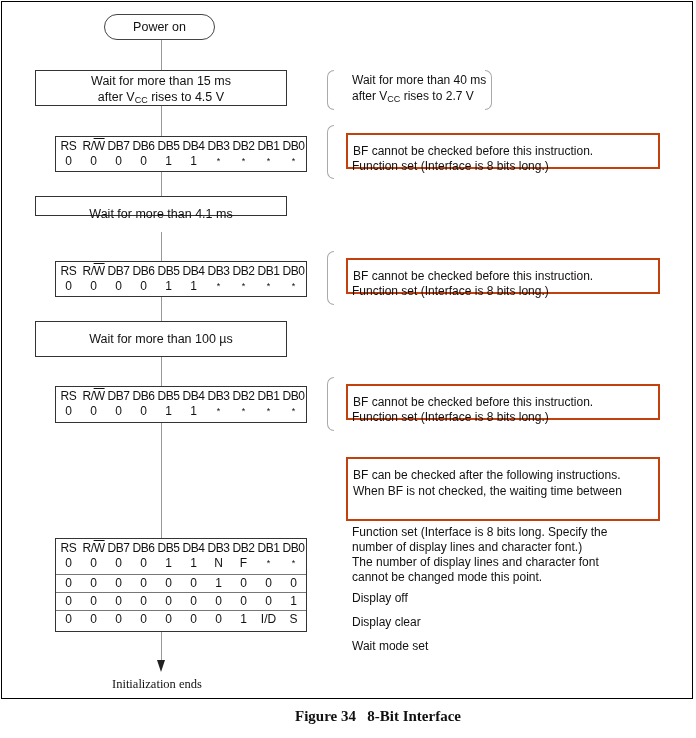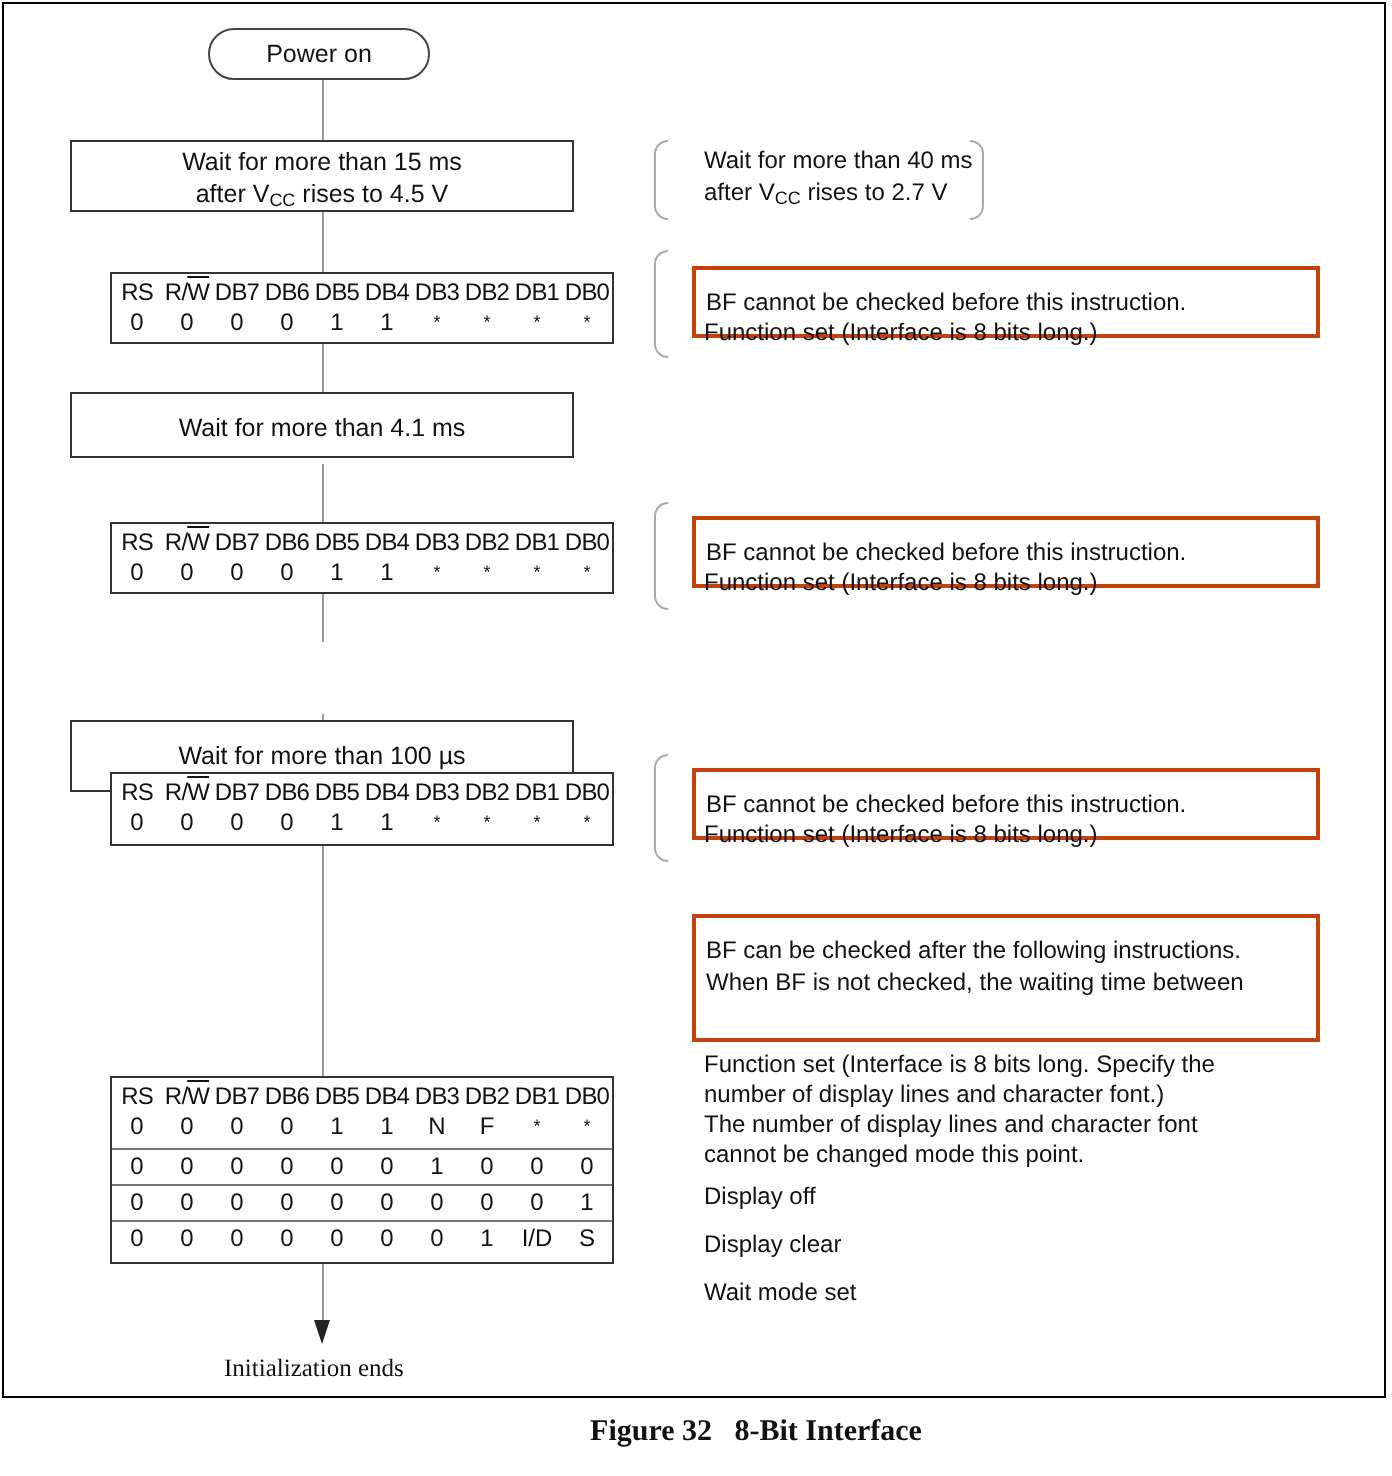--- a/index.html
+++ b/index.html
@@ -79,21 +79,21 @@
       <span class="tc star">*</span>
       <span class="tc star">*</span>
       <span class="tc star">*</span>
     </div>
 </div>
 
 <div class="brace" style="left:327px;top:125px;height:52px;"></div>
 <div class="notebox" style="top:133px;">BF cannot be checked before this instruction.</div>
 <div class="plain" style="top:159px;">Function set  (Interface is 8 bits long.)</div>
 
-<div class="box" style="top:196px;height:33px;line-height:34px;"><span>Wait for more than 4.1 ms</span></div>
+<div class="box" style="top:196px;height:20px;line-height:34px;"><span>Wait for more than 4.1 ms</span></div>
 
 <div class="tbl" style="top:261px;height:36px;padding-top:2px;">
   <div class="trow hdr">
     <span class="tc">RS</span>
     <span class="tc"><span>R/</span><span class="ovl">W</span></span>
     <span class="tc">DB7</span>
     <span class="tc">DB6</span>
     <span class="tc">DB5</span>
     <span class="tc">DB4</span>
     <span class="tc">DB3</span>
@@ -112,21 +112,21 @@
       <span class="tc star">*</span>
       <span class="tc star">*</span>
       <span class="tc star">*</span>
     </div>
 </div>
 
 <div class="brace" style="left:327px;top:251px;height:52px;"></div>
 <div class="notebox" style="top:258px;">BF cannot be checked before this instruction.</div>
 <div class="plain" style="top:284px;">Function set  (Interface is 8 bits long.)</div>
 
-<div class="box" style="top:321px;height:36px;line-height:34px;margin-top:39px;"><span>Wait for more than 100 µs</span></div>
+<div class="box" style="top:321px;height:36px;line-height:34px;"><span>Wait for more than 100 µs</span></div>
 
 <div class="tbl" style="top:386px;height:37px;padding-top:2px;">
   <div class="trow hdr">
     <span class="tc">RS</span>
     <span class="tc"><span>R/</span><span class="ovl">W</span></span>
     <span class="tc">DB7</span>
     <span class="tc">DB6</span>
     <span class="tc">DB5</span>
     <span class="tc">DB4</span>
     <span class="tc">DB3</span>
@@ -226,13 +226,13 @@
       <span class="tc">0</span>
       <span class="tc">1</span>
       <span class="tc">I/D</span>
       <span class="tc">S</span>
     </div>
 </div>
 
 <div class="arrow"></div>
 <div class="endtxt">Initialization ends</div>
 
-<div class="caption"><span>Figure 32</span>&nbsp;&nbsp;&nbsp;<span style="margin-left:0">8-Bit Interface</span></div>
+<div class="caption"><span>Figure 34</span>&nbsp;&nbsp;&nbsp;<span style="margin-left:0">8-Bit Interface</span></div>
 
 </body></html>

